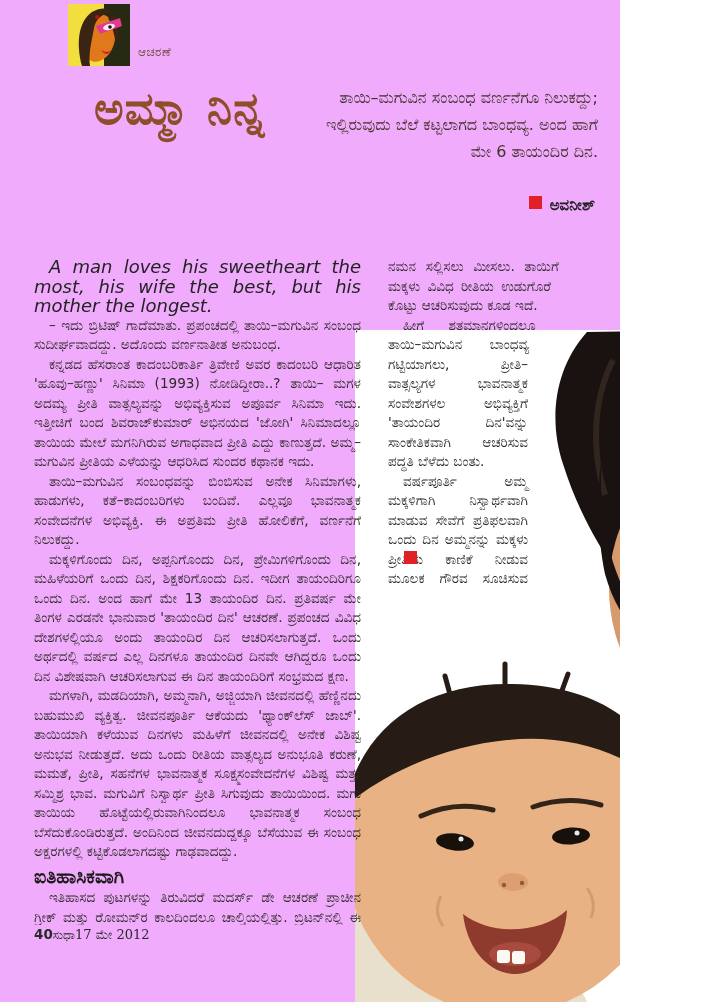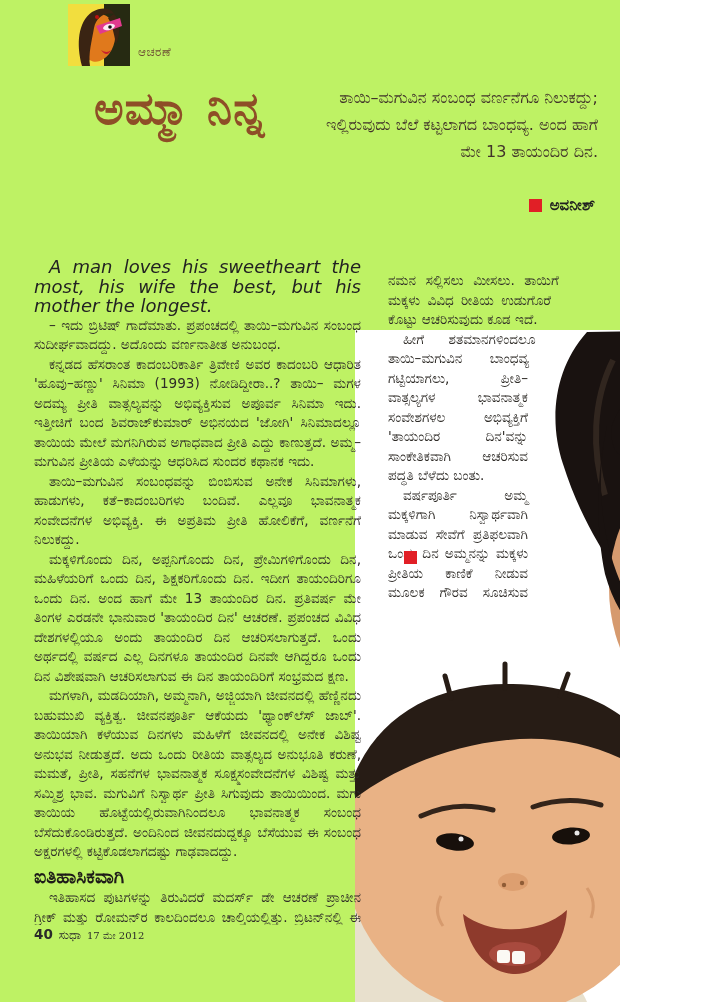--- a/index.html
+++ b/index.html
@@ -1,55 +1,55 @@
 <!DOCTYPE html>
 <html><head>
 <meta charset="utf-8">
 <style>
   html,body{margin:0;padding:0;background:#ffffff;}
   .page{
-    position:relative; width:620px; height:1002px; background:#bef264;
+    position:relative; width:620px; height:1002px; background:#f0abfc;
     font-family:"DejaVu Sans","Liberation Sans",sans-serif; overflow:hidden;
     color:#2e2b27;
   }
   
   .logo{position:absolute; left:68px; top:4px; width:62px; height:62px;}
   .section-label{position:absolute; left:138px; top:45px; font-size:12px; color:#6b4a33; letter-spacing:.5px;}
   
   .headline{position:absolute; color:#8e4e27; font-weight:bold; letter-spacing:1px; line-height:1; white-space:nowrap;}
   .hl1{left:52px; top:86px; font-size:45px;margin-left:42px;}
   .hl2{left:182px; top:178px; font-size:45px;}
   
   .standfirst{
     position:absolute; top:84px; right:22px; width:292px; text-align:right;
     font-size:16px; line-height:27px; color:#41332a;
   }
-  .byline{position:absolute; top:196px; right:25px; display:flex; align-items:center; gap:8px;margin-left:12px;}
+  .byline{position:absolute; top:196px; right:25px; display:flex; align-items:flex-start; gap:8px;margin-left:12px;}
   .byline .sq{width:13px; height:13px; background:#e11f26;}
   .byline .name{font-weight:bold; font-size:15px; color:#1f1f1f;}
   
   .col{position:absolute; font-size:13.6px; line-height:19.5px; text-align:justify; color:#2e2b27;}
   .col p{margin:0; text-indent:15px;}
   .col p.no-indent{text-indent:0;}
   .col-left{left:34px; top:257px; width:327px; height:668px; overflow:hidden;}
-  .col-right{left:388px; top:271px; width:330px; height:330px; overflow:hidden;}
+  .col-right{left:388px; top:257px; width:330px; height:330px; overflow:hidden;}
   .quote{font-style:italic; font-size:18px; color:#222; }
   .subhead{font-weight:bold; font-size:19px; margin:5px 0 2px 0; color:#1d1b18;}
   .photo-wrap-spacer{
     float:right; width:190px; height:360px; margin-top:74px;
     shape-outside: polygon(100% 0%, 26% 0%, 6% 22%, 0% 48%, 2% 100%, 100% 100%);
     shape-margin:10px;
   }
   .end-marker{position:absolute; left:404px; top:551px; width:13px; height:13px; background:#e11f26;}
   
   .photo{position:absolute; left:355px; top:330px; width:365px; height:672px;}
   
-  .footer{position:absolute; left:34px; top:926px; font-size:12px; color:#2a2a2a; display:flex; align-items:baseline; gap:6px;}
+  .footer{position:absolute; left:34px; top:926px; font-size:12px; color:#2a2a2a; display:flex; align-items:baseline; }
   .footer .pageno{font-weight:bold; font-size:13.5px;}
-  .footer .date{font-family:"DejaVu Serif","Liberation Serif",serif; font-size:10px;}
+  .footer .date{font-family:"DejaVu Serif","Liberation Serif",serif; font-size:13px;}
 </style>
 </head>
 <body>
 
 <div class="page">
 
   <svg class="logo" viewBox="0 0 62 62">
     <rect width="62" height="62" fill="#f2de3e"></rect>
     <rect x="36" width="26" height="62" fill="#262a12"></rect>
     <ellipse cx="30" cy="34" rx="17" ry="24" fill="#e0791c" transform="rotate(12 30 34)"></ellipse>
@@ -58,21 +58,21 @@
     <polygon points="28,22 52,14 54,22 32,30" fill="#e23a8e"></polygon>
     <ellipse cx="41" cy="23" rx="6" ry="3" fill="#ffffff" opacity="0.9" transform="rotate(-14 41 23)"></ellipse>
     <circle cx="42" cy="23" r="1.8" fill="#111111"></circle>
     <path d="M33,46 q6,4 10,0 q-4,8 -10,0 Z" fill="#c81f2e"></path>
     <circle cx="29" cy="13" r="2" fill="#bb1111"></circle>
   </svg>
   <div class="section-label">ಆಚರಣೆ</div>
 
   <div class="headline hl1">ಅಮ್ಮಾ ನಿನ್ನ</div>
 
-  <div class="standfirst">ತಾಯಿ–ಮಗುವಿನ ಸಂಬಂಧ ವರ್ಣನೆಗೂ ನಿಲುಕದ್ದು; ಇಲ್ಲಿರುವುದು ಬೆಲೆ ಕಟ್ಟಲಾಗದ ಬಾಂಧವ್ಯ. ಅಂದ ಹಾಗೆ ಮೇ 13 ತಾಯಂದಿರ ದಿನ.</div>
+  <div class="standfirst">ತಾಯಿ–ಮಗುವಿನ ಸಂಬಂಧ ವರ್ಣನೆಗೂ ನಿಲುಕದ್ದು; ಇಲ್ಲಿರುವುದು ಬೆಲೆ ಕಟ್ಟಲಾಗದ ಬಾಂಧವ್ಯ. ಅಂದ ಹಾಗೆ ಮೇ 6 ತಾಯಂದಿರ ದಿನ.</div>
   <div class="byline">
     <span class="sq"></span>
     <span class="name">ಅವನೀಶ್</span>
   </div>
 
   <svg class="photo" viewBox="0 0 365 672">
     <rect width="365" height="672" fill="#ffffff"></rect>
     <ellipse cx="255" cy="470" rx="70" ry="70" fill="#d8d5cf" opacity="0.55"></ellipse>
     <ellipse cx="235" cy="565" rx="55" ry="75" fill="#a3b088" opacity="0.75"></ellipse>
 

